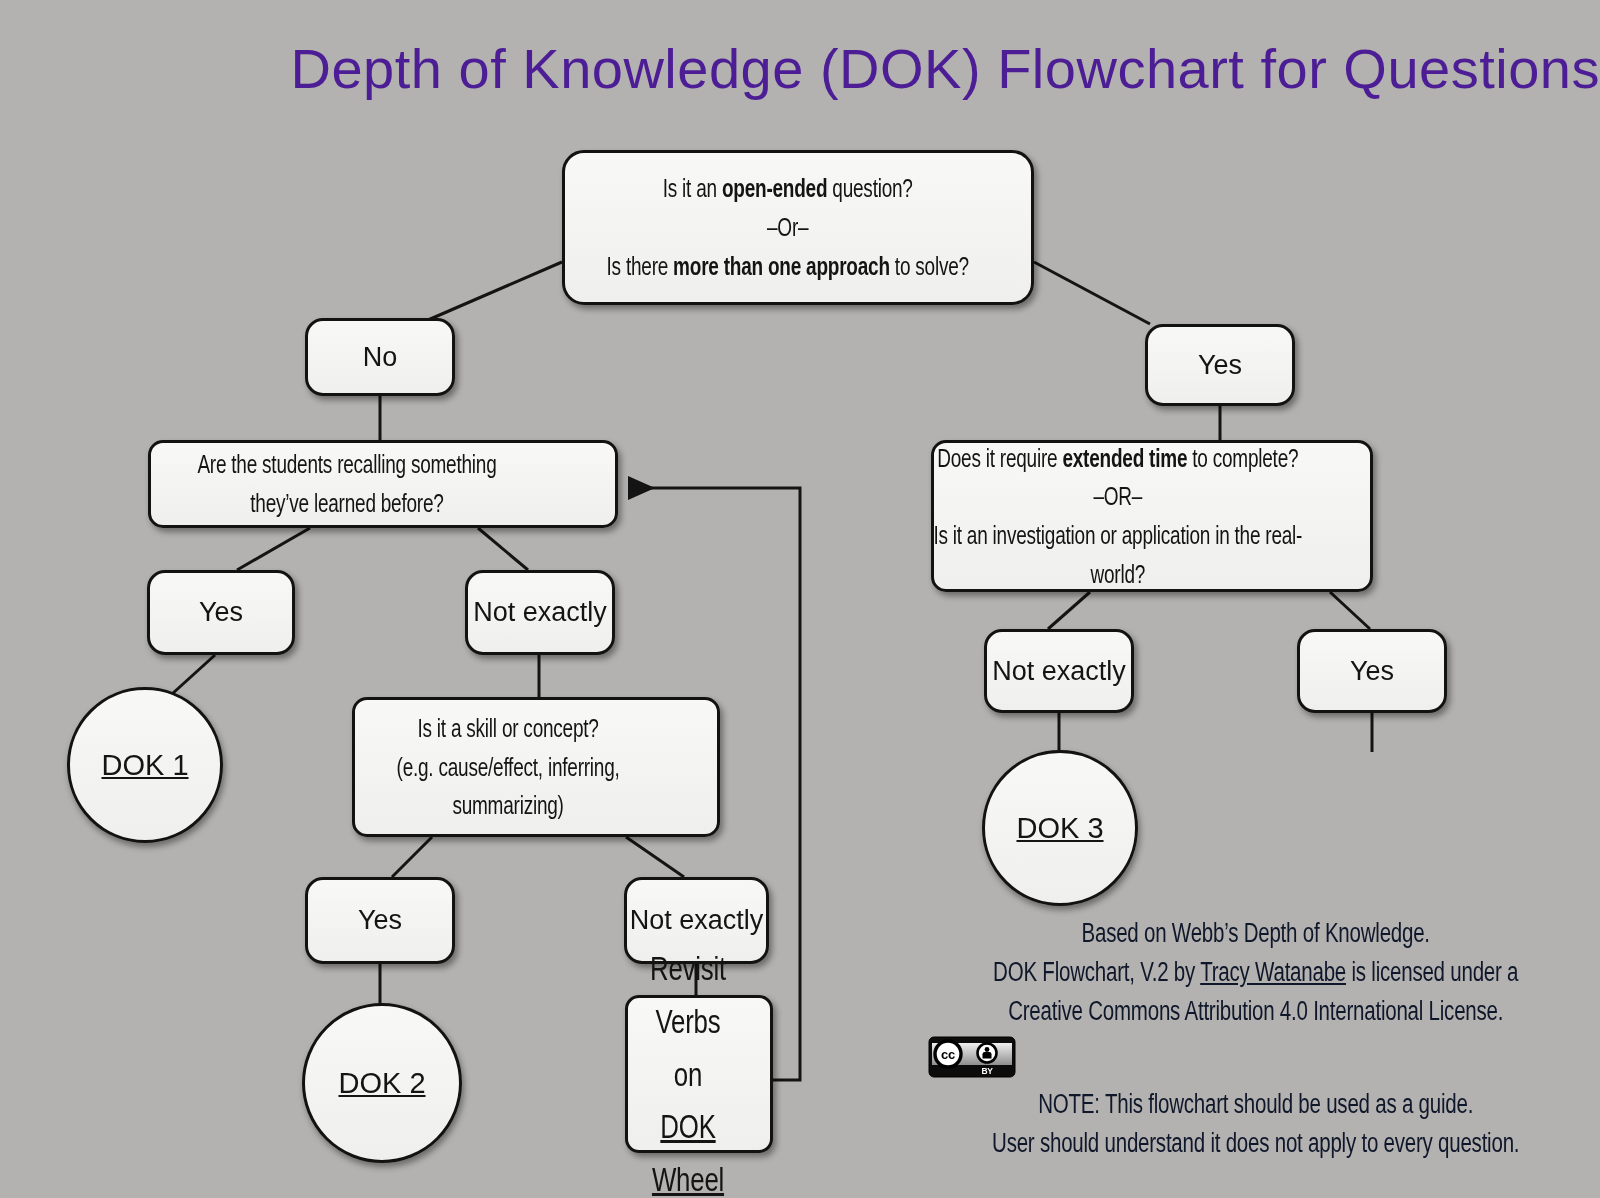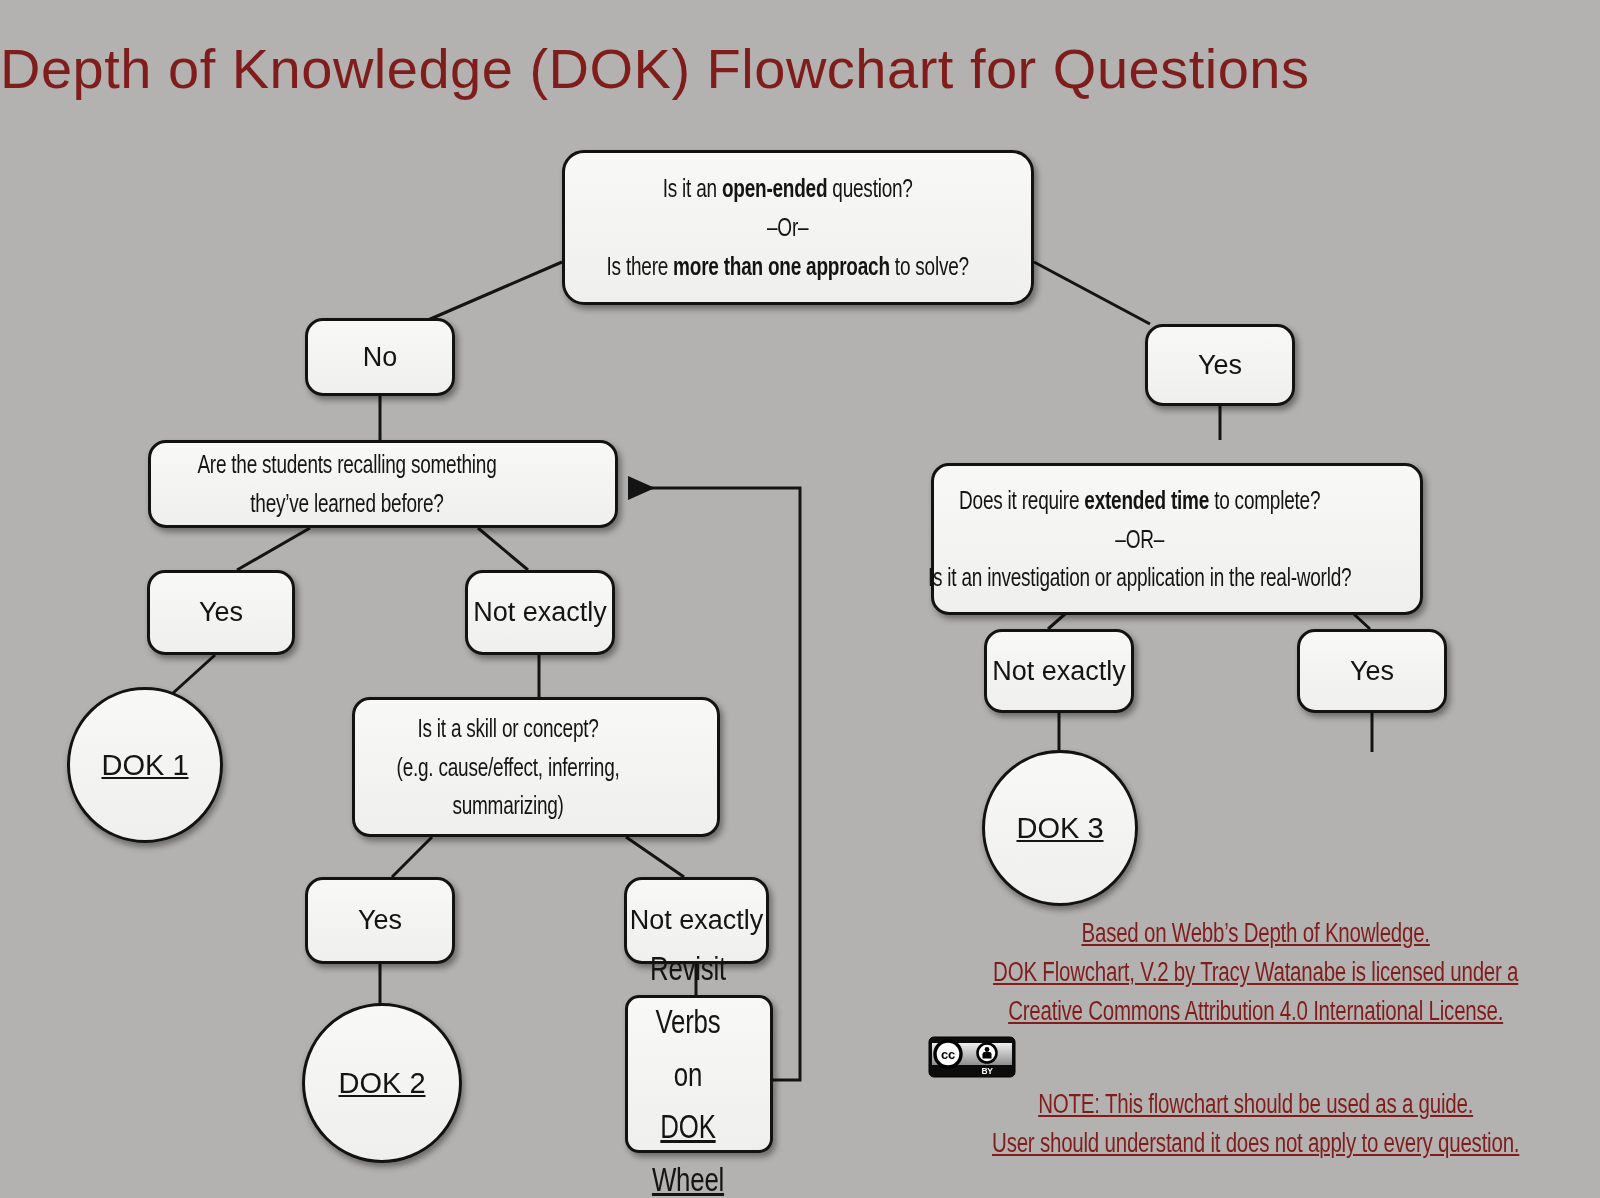--- a/index.html
+++ b/index.html
@@ -2,45 +2,45 @@
 <html><head>
 <meta charset="utf-8">
 <style>
   html,body{margin:0;padding:0;background:#8e8d8b;}
   #canvas{
     position:relative;width:1600px;height:1198px;margin:0 auto;
     background:#b4b2b0;overflow:hidden;
     font-family:"Liberation Sans",sans-serif;color:#141414;
   }
   #title{
-    position:absolute;left:0;top:36px;width:1600px;text-align:left;
-    font-size:56px;letter-spacing:.5px;color:#7f1d1d;font-weight:400;
+    position:absolute;left:0;top:36px;width:1600px;text-align:right;
+    font-size:56px;letter-spacing:.5px;color:#4c1d95;font-weight:400;
   }
   svg.wires{position:absolute;left:0;top:0;width:1600px;height:1198px;pointer-events:none;}
   .box{
     position:absolute;display:flex;align-items:center;justify-content:center;
     background:linear-gradient(180deg,#f8f8f7 0%,#efefed 100%);
     border:3px solid #121212;border-radius:18px;
     box-shadow:3px 4px 6px rgba(0,0,0,.40);
     text-align:center;box-sizing:border-box;
   }
   .circle{
     position:absolute;display:flex;align-items:center;justify-content:center;
     background:linear-gradient(180deg,#f8f8f7 0%,#efefed 100%);
     border:3px solid #121212;border-radius:50%;
     box-shadow:2px 4px 6px rgba(0,0,0,.40);
     font-size:29px;text-align:center;box-sizing:border-box;text-decoration:underline;
   }
-  .q{font-size:25px;letter-spacing:-.3px;line-height:1.55;}
+  .q{font-size:25px;letter-spacing:-.3px;line-height:1.55;border-radius:15px;}
   .d{font-size:27px;}
   .rich{width:100%;}
   .condensed{transform:scaleX(.76);transform-origin:50% 50%;width:131%;margin-left:-15.5%;}
   .footer{
     position:absolute;left:928px;top:914px;width:656px;text-align:center;
-    font-size:27px;letter-spacing:-.3px;line-height:39px;color:#7f1d1d;text-decoration:underline;
+    font-size:27px;letter-spacing:-.3px;line-height:39px;color:#0f172a;
   }
   .footer .condensed{line-height:39px;}
   .note{margin-top:4px;}
   .badge-wrap{height:48px;display:flex;align-items:center;justify-content:flex-start;margin-top:2px;}
   [data-interactable="true"]{cursor:pointer;}
 </style>
 </head>
 <body>
 
 <div id="canvas" data-interactable="false">
@@ -130,21 +130,21 @@
   </div>
 
   <div class="box q" style="left:625px;top:995px;width:148px;height:158px;border-radius:14px;font-size:34px;" data-interactable="false">
     <div class="rich condensed" data-interactable="false">
         <div data-interactable="false"><span data-interactable="false">Revisit Verbs</span></div>
         <div data-interactable="false"><span data-interactable="false">on</span></div>
         <div data-interactable="false"><span data-interactable="true" style="text-decoration: underline;">DOK Wheel</span></div>
       </div>
   </div>
 
-  <div class="box q" style="left:931px;top:463px;width:492px;height:152px;" data-interactable="false">
+  <div class="box q" style="left:931px;top:440px;width:442px;height:152px;" data-interactable="false">
     <div class="rich condensed" data-interactable="false">
         <div data-interactable="false"><span data-interactable="false">Does it require </span><span data-interactable="false" style="font-weight: 700;">extended time</span><span data-interactable="false"> to complete?</span></div>
         <div data-interactable="false"><span data-interactable="false">–OR–</span></div>
         <div data-interactable="false"><span data-interactable="false">Is it an investigation or application in the real-world?</span></div>
       </div>
   </div>
 
   <div class="box d" style="left:984px;top:629px;width:150px;height:84px;" data-interactable="false">
     <span data-interactable="false">Not exactly</span>
   </div>

